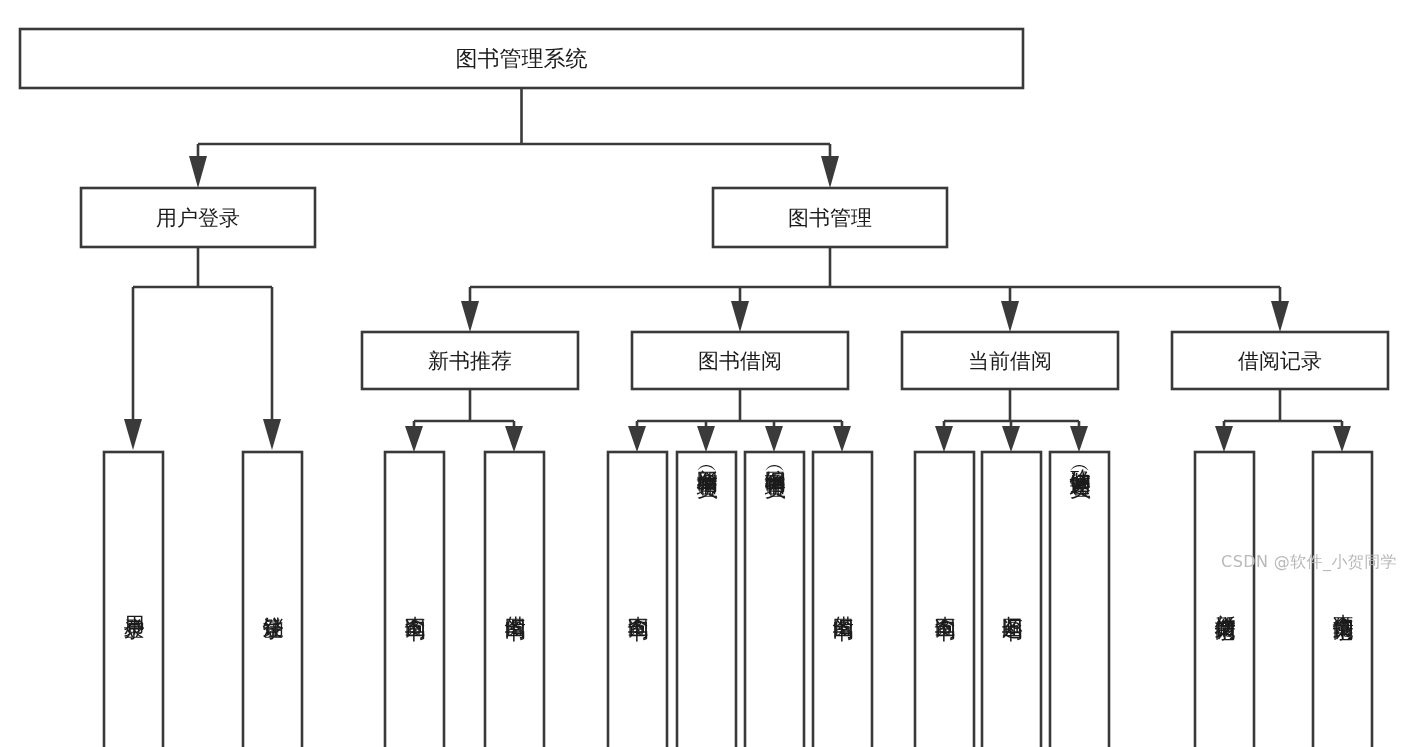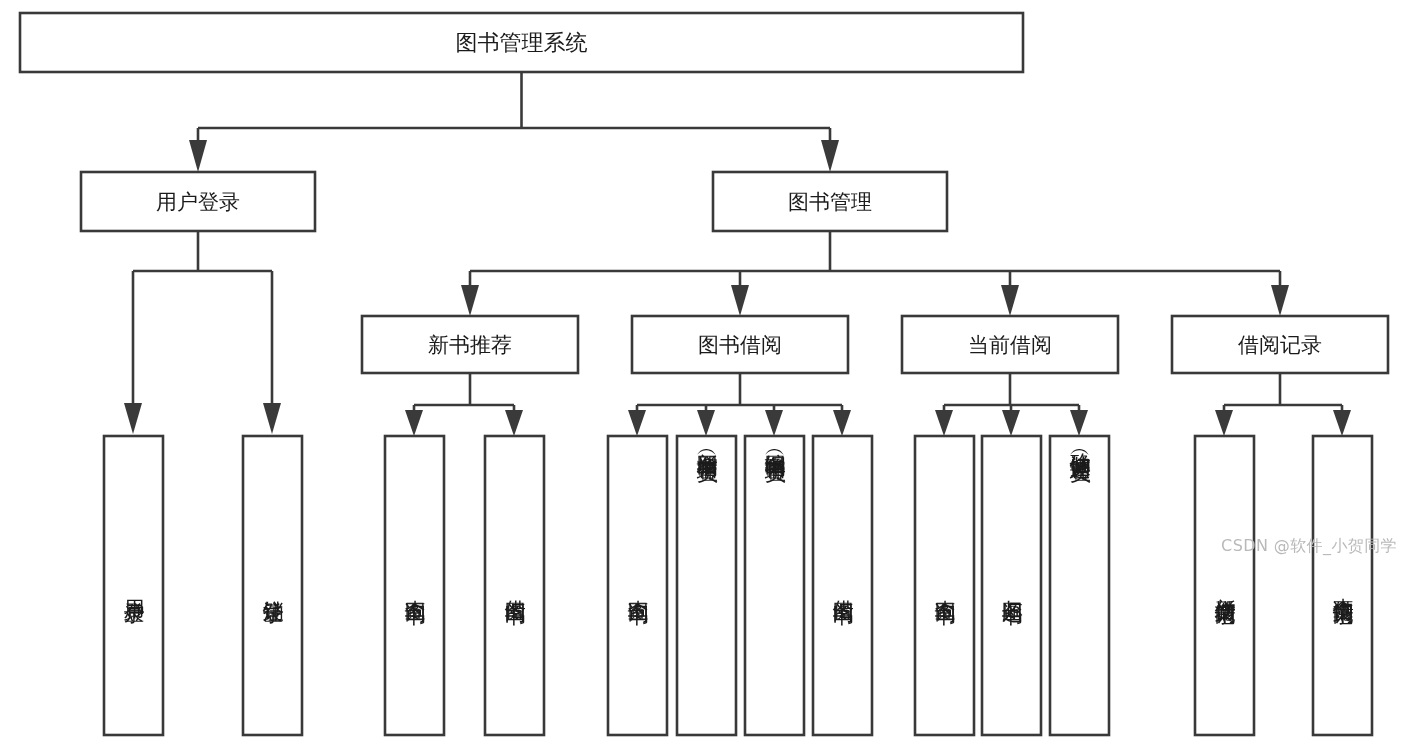--- a/index.html
+++ b/index.html
@@ -11,20 +11,21 @@
     width: 1405px;
     height: 747px;
     font-family: "DejaVu Sans", "Liberation Sans", sans-serif;
     overflow: hidden;
     position: relative;
   }
   #diagram-root {
     position: relative;
     width: 1405px;
     height: 563px;
+    margin-top: 16px;
   }
   svg.diagram {
     position: absolute;
     top: 0;
     left: 0;
     width: 1405px;
     height: 747px;
   }
   .node-box {
     fill: #ffffff;

